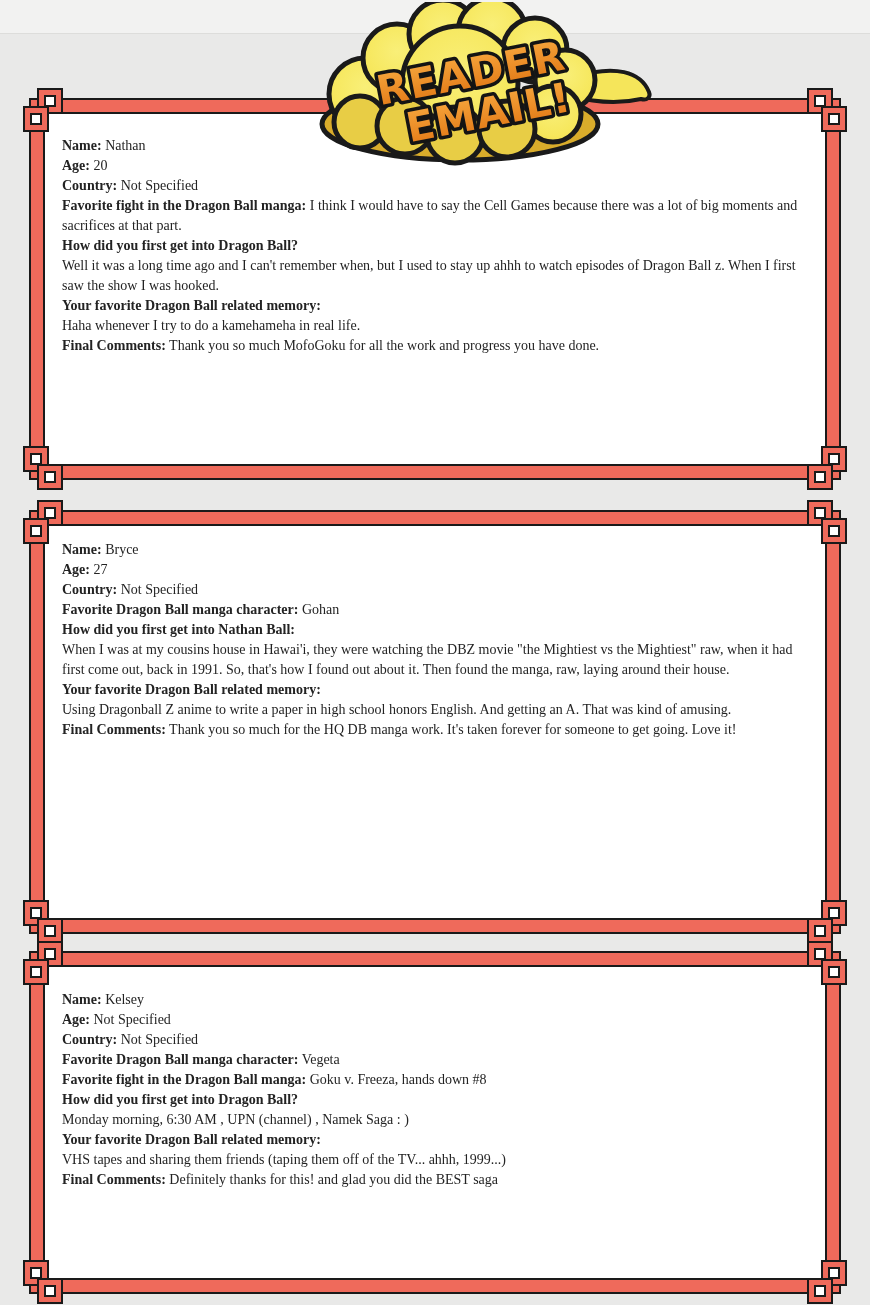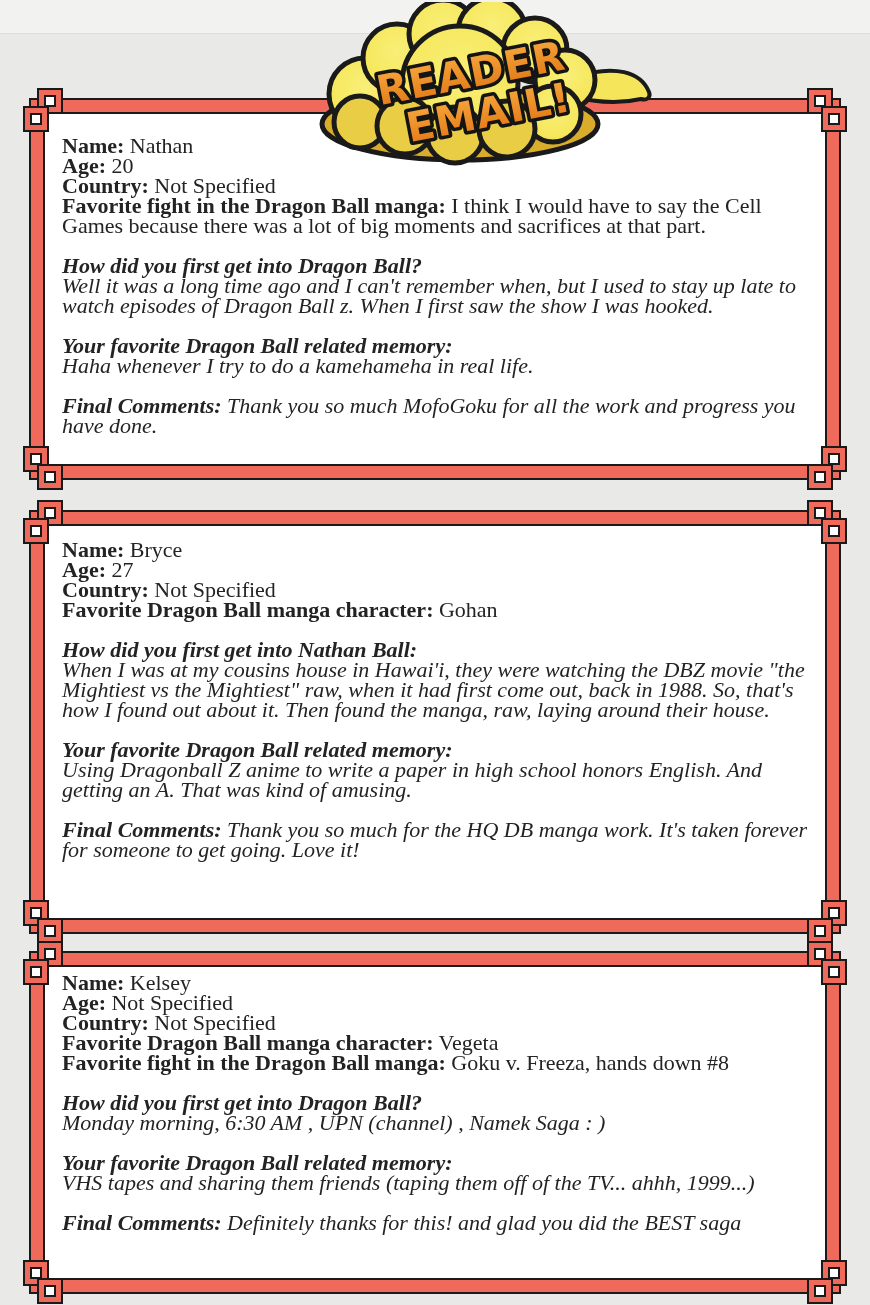--- a/index.html
+++ b/index.html
@@ -38,26 +38,26 @@
     box-shadow:0 0 0 2px var(--ink), inset 0 0 0 2px var(--ink);
   }
   .tl1{left:-4px;top:-22px;}  .tl2{left:-18px;top:-4px;}
   .tr1{right:-4px;top:-22px;} .tr2{right:-18px;top:-4px;}
   .bl1{left:-18px;bottom:-4px;} .bl2{left:-4px;bottom:-22px;}
   .br1{right:-18px;bottom:-4px;} .br2{right:-4px;bottom:-22px;}
   
   .content{
     position:absolute;inset:0;
     padding:24px 16px 0 19px;
-    font-size:22px;line-height:20px;color:var(--text);
+    font-size:14px;line-height:20px;color:var(--text);
   }
   #panel-1 .content{padding-top:16px;}
-  #panel-2 .content{padding-top:8px;}
+  #panel-2 .content{padding-top:25px;}
   .entry{margin:0;}
-  .entry.gap{margin-top:20px;font-style:italic;}
+  .entry.gap{}
   .lbl{font-weight:700;}
   .block{display:block;}
   
   .logo{
     position:absolute;left:285px;top:2px;width:370px;height:165px;
     z-index:5;
   }
 </style>
 </head>
 <body>
@@ -73,21 +73,21 @@
   <i class="sq bl2"></i>
   <i class="sq br1"></i>
   <i class="sq br2"></i>
   <div class="content">
     <p class="entry"><b class="lbl">Name:</b><span class="val"> Nathan</span></p>
     <p class="entry"><b class="lbl">Age:</b><span class="val"> 20</span></p>
     <p class="entry"><b class="lbl">Country:</b><span class="val"> Not Specified</span></p>
     <p class="entry"><b class="lbl">Favorite fight in the Dragon Ball manga:</b><span class="val"> I think I would have to say the Cell Games because there was a lot of big moments and sacrifices at that part.</span></p>
     <p class="entry gap">
         <b class="lbl block">How did you first get into Dragon Ball?</b>
-        <span class="val block">Well it was a long time ago and I can't remember when, but I used to stay up late to watch episodes of Dragon Ball z. When I first saw the show I was hooked.</span>
+        <span class="val block">Well it was a long time ago and I can't remember when, but I used to stay up ahhh to watch episodes of Dragon Ball z. When I first saw the show I was hooked.</span>
       </p>
     <p class="entry gap">
         <b class="lbl block">Your favorite Dragon Ball related memory:</b>
         <span class="val block">Haha whenever I try to do a kamehameha in real life.</span>
       </p>
     <p class="entry gap"><b class="lbl">Final Comments:</b><span class="val"> Thank you so much MofoGoku for all the work and progress you have done.</span></p>
   </div>
 </section>
 
 <section class="panel" id="panel-1">
@@ -99,21 +99,21 @@
   <i class="sq bl2"></i>
   <i class="sq br1"></i>
   <i class="sq br2"></i>
   <div class="content">
     <p class="entry"><b class="lbl">Name:</b><span class="val"> Bryce</span></p>
     <p class="entry"><b class="lbl">Age:</b><span class="val"> 27</span></p>
     <p class="entry"><b class="lbl">Country:</b><span class="val"> Not Specified</span></p>
     <p class="entry"><b class="lbl">Favorite Dragon Ball manga character:</b><span class="val"> Gohan</span></p>
     <p class="entry gap">
         <b class="lbl block">How did you first get into Nathan Ball:</b>
-        <span class="val block">When I was at my cousins house in Hawai'i, they were watching the DBZ movie "the Mightiest vs the Mightiest" raw, when it had first come out, back in 1988. So, that's how I found out about it. Then found the manga, raw, laying around their house.</span>
+        <span class="val block">When I was at my cousins house in Hawai'i, they were watching the DBZ movie "the Mightiest vs the Mightiest" raw, when it had first come out, back in 1991. So, that's how I found out about it. Then found the manga, raw, laying around their house.</span>
       </p>
     <p class="entry gap">
         <b class="lbl block">Your favorite Dragon Ball related memory:</b>
         <span class="val block">Using Dragonball Z anime to write a paper in high school honors English. And getting an A. That was kind of amusing.</span>
       </p>
     <p class="entry gap"><b class="lbl">Final Comments:</b><span class="val"> Thank you so much for the HQ DB manga work. It's taken forever for someone to get going. Love it!</span></p>
   </div>
 </section>
 
 <section class="panel" id="panel-2">

